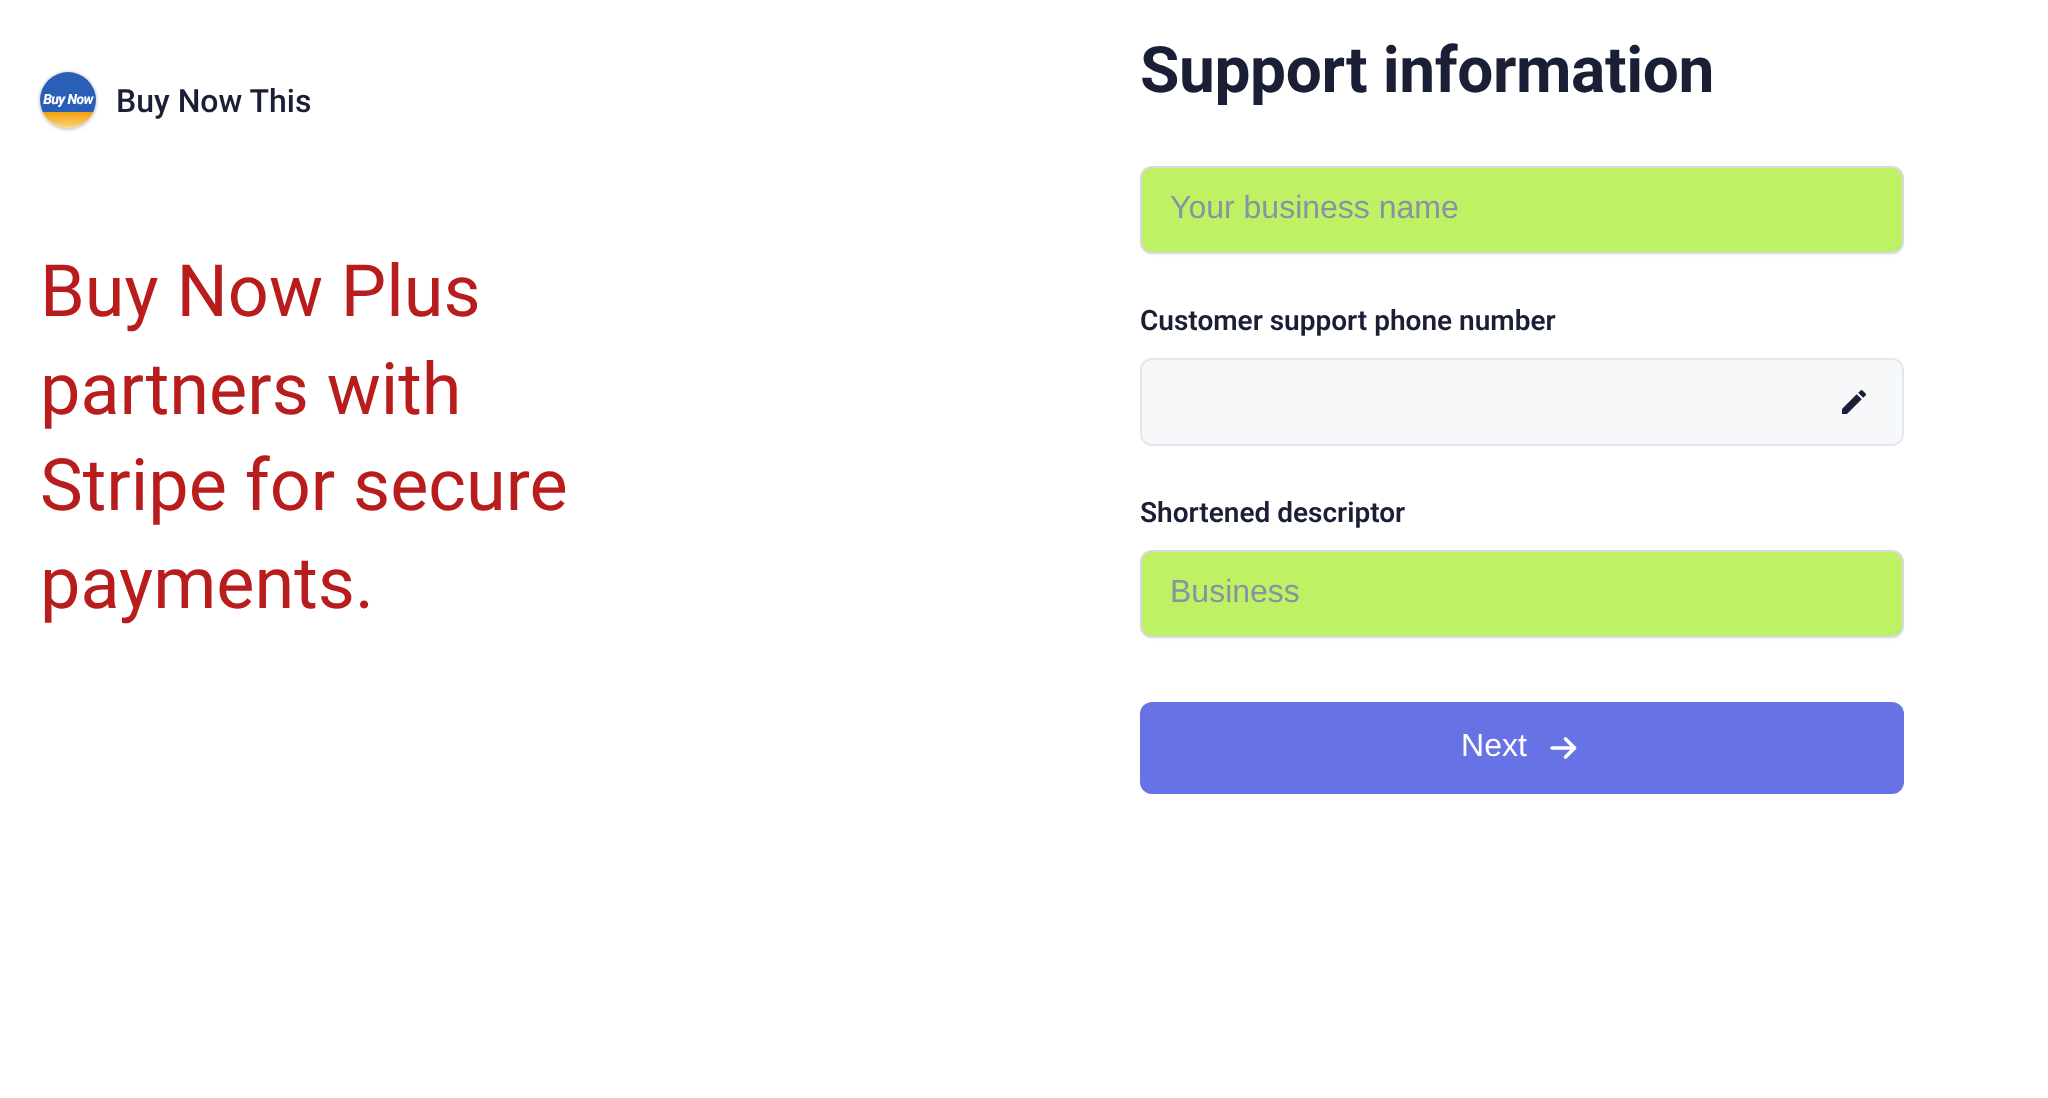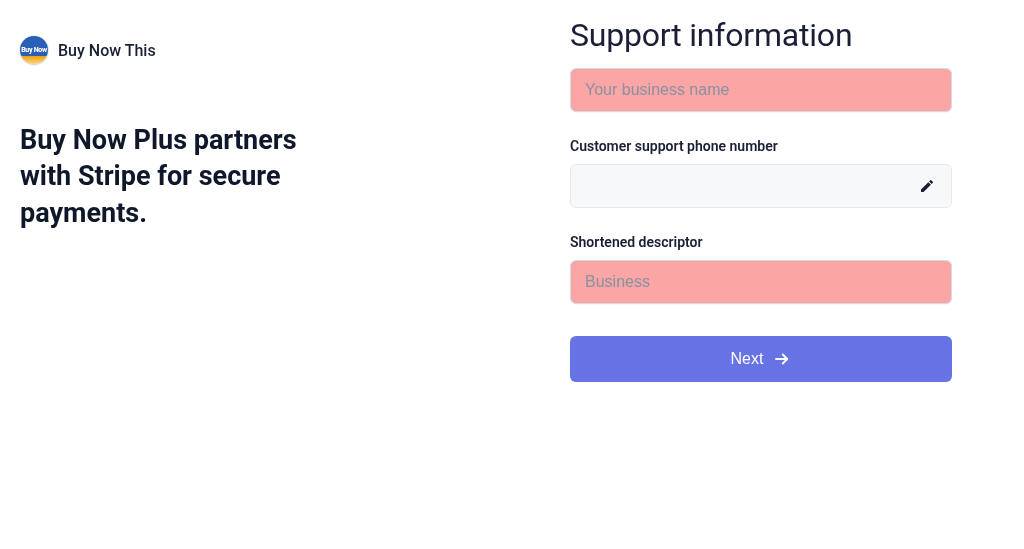--- a/index.html
+++ b/index.html
@@ -33,47 +33,48 @@
     .brand-logo {
       width: 28px;
       height: 28px;
       border-radius: 50%;
       background: linear-gradient(180deg, #2a5fb8 0%, #2a5fb8 72%, #f59e0b 72%, #f9d784 100%);
       display: flex;
       align-items: center;
       justify-content: center;
       font-size: 7px;
       font-weight: 800;
+      font-style: italic;
       color: #fff;
       line-height: 1;
       letter-spacing: -0.3px;
       box-shadow: 0 0 0 1px rgba(0,0,0,0.06), 0 1px 2px rgba(0,0,0,0.15);
     }
     .brand-name {
       font-size: 16px;
       font-weight: 500;
       color: #1a1f36;
     }
     .headline {
-      font-size: 27px;
-      font-weight: 700;
+      font-size: 36px;
+      font-weight: 400;
       line-height: 1.35;
-      color: #0f172a;
+      color: #b91c1c;
       max-width: 300px;
     }
 
     .right-panel {
       width: 50%;
       padding: 16px 72px 20px 58px;
     }
     .page-title {
       font-size: 32px;
-      font-weight: 400;
+      font-weight: 700;
       color: #1a1f36;
-      margin-bottom: 14px;
+      margin-bottom: 29px;
       letter-spacing: -0.2px;
     }
     .page-description {
       font-size: 16px;
       line-height: 1.5;
       color: #3c4257;
       margin-bottom: 30px;
     }
 
     .form-group {
@@ -85,21 +86,21 @@
       font-weight: 600;
       color: #1a1f36;
       margin-bottom: 10px;
     }
     .text-input {
       width: 100%;
       height: 44px;
       padding: 0 14px;
       font-size: 16px;
       color: #1a1f36;
-      background: #fca5a5;
+      background: #bef264;
       border: 1px solid #d5dbe1;
       border-radius: 6px;
       outline: none;
       box-shadow: 0 1px 1px rgba(0,0,0,0.03);
     }
     .text-input::placeholder {
       color: #8792a2;
     }
     .phone-box {
       width: 100%;

